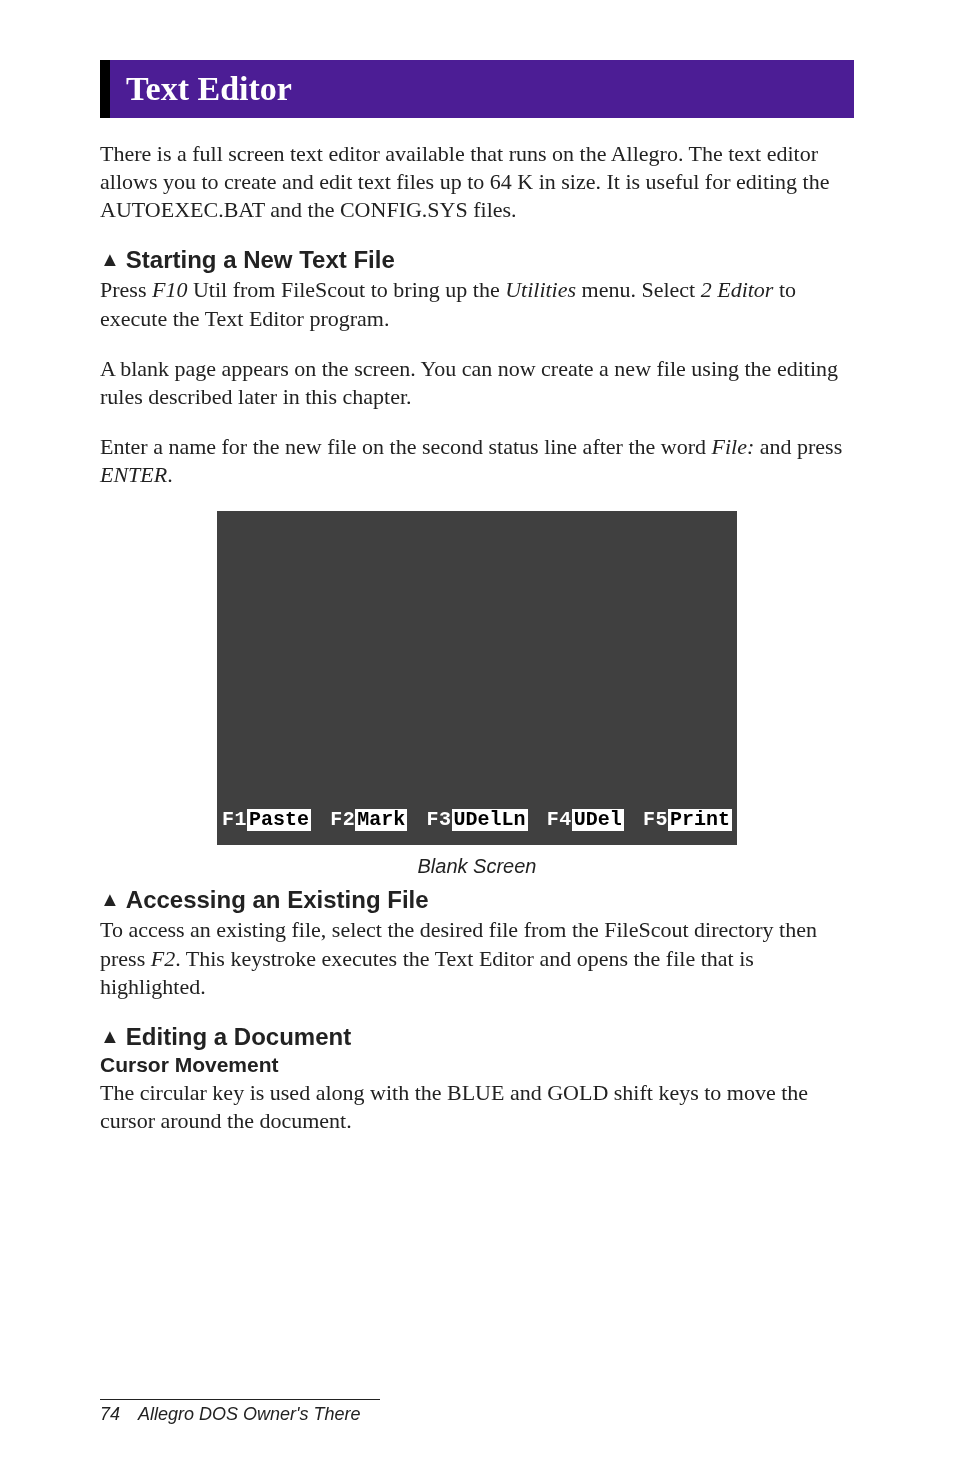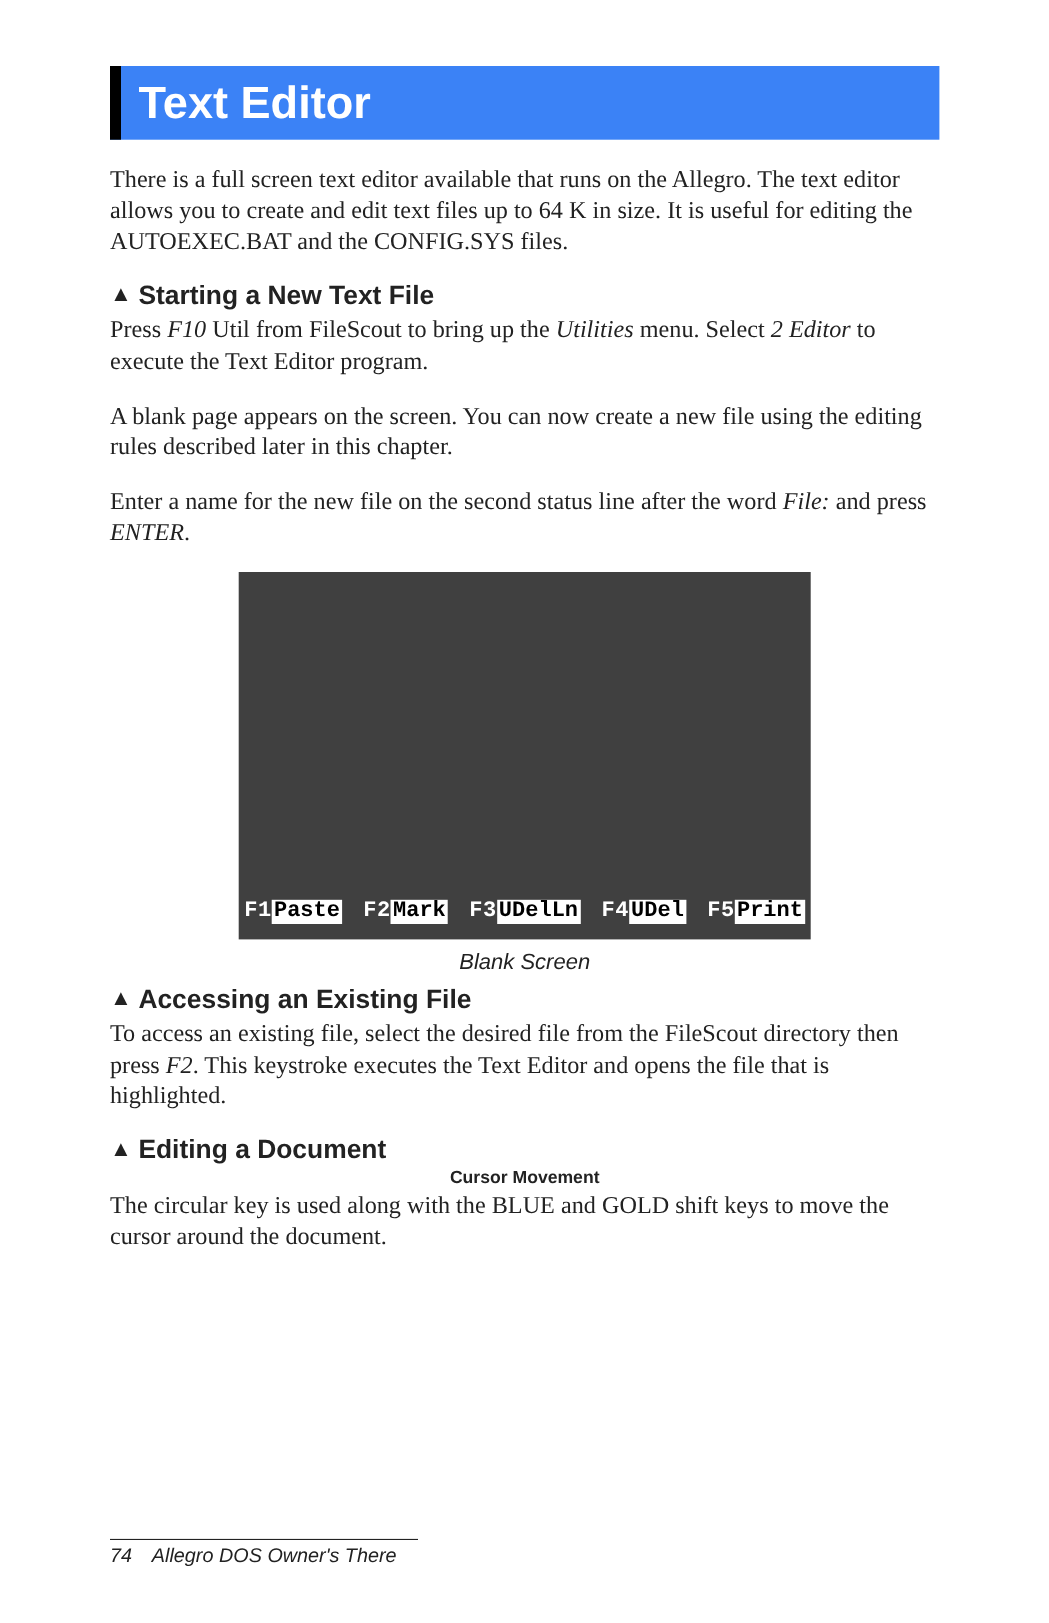--- a/index.html
+++ b/index.html
@@ -12,25 +12,25 @@
   .page {
     width: 954px;
     height: 1475px;
     box-sizing: border-box;
     padding: 60px 100px 50px 100px;
     position: relative;
     font-family: Georgia, 'Times New Roman', serif;
     color: #222;
   }
   .section-header {
-    background: #3b82f6;
+    background: #4c1d95;
     color: #fff;
-    font-family: Liberation Sans, sans-serif;
+    font-family: Liberation Serif, serif;
     font-weight: bold;
-    font-size: 41px;
+    font-size: 34px;
     padding: 10px 16px;
     margin-bottom: 22px;
     border-left: 10px solid #000;
   }
   .body-text {
     font-size: 22px;
     line-height: 1.28;
     margin-bottom: 22px;
   }
   .subhead {
@@ -43,24 +43,23 @@
   .subhead .tri {
     display: inline-block;
     margin-right: 6px;
     font-size: 20px;
     position: relative;
     top: -2px;
   }
   .minor-head {
     font-family: Arial, Helvetica, sans-serif;
     font-weight: bold;
-    font-size: 16px;
+    font-size: 21px;
     margin-top: 0;
     margin-bottom: 2px;
-    text-align: center;
   }
   em, .ital { font-style: italic; }
   .figure-wrap {
     text-align: center;
     margin: 14px 0 8px 0;
   }
   .blank-screen {
     display: inline-block;
     background: #404040;
     width: 520px;

